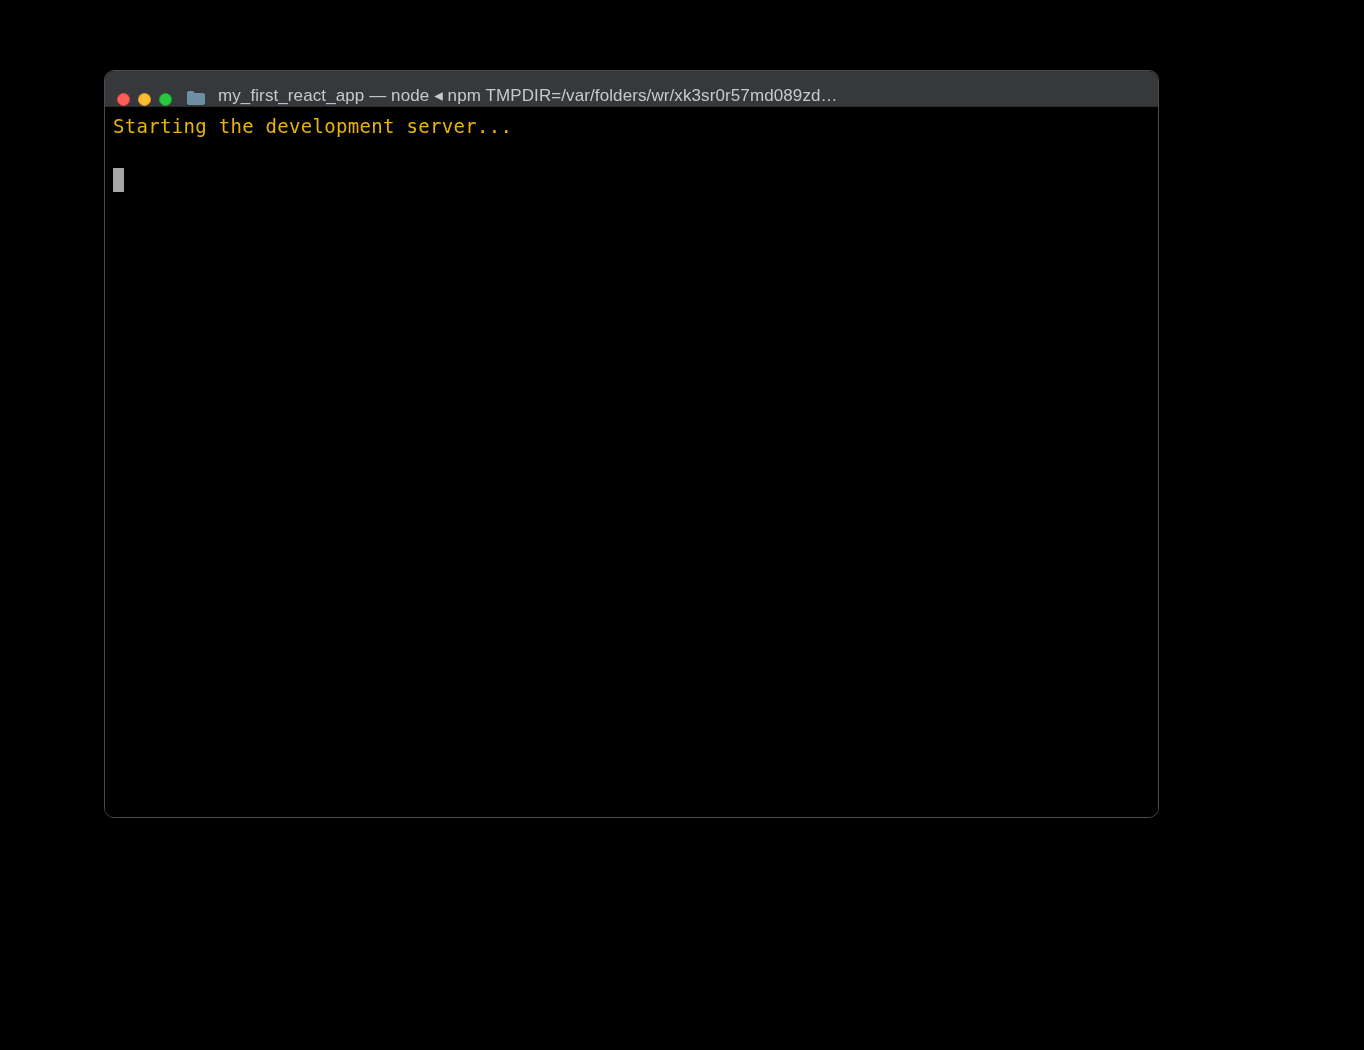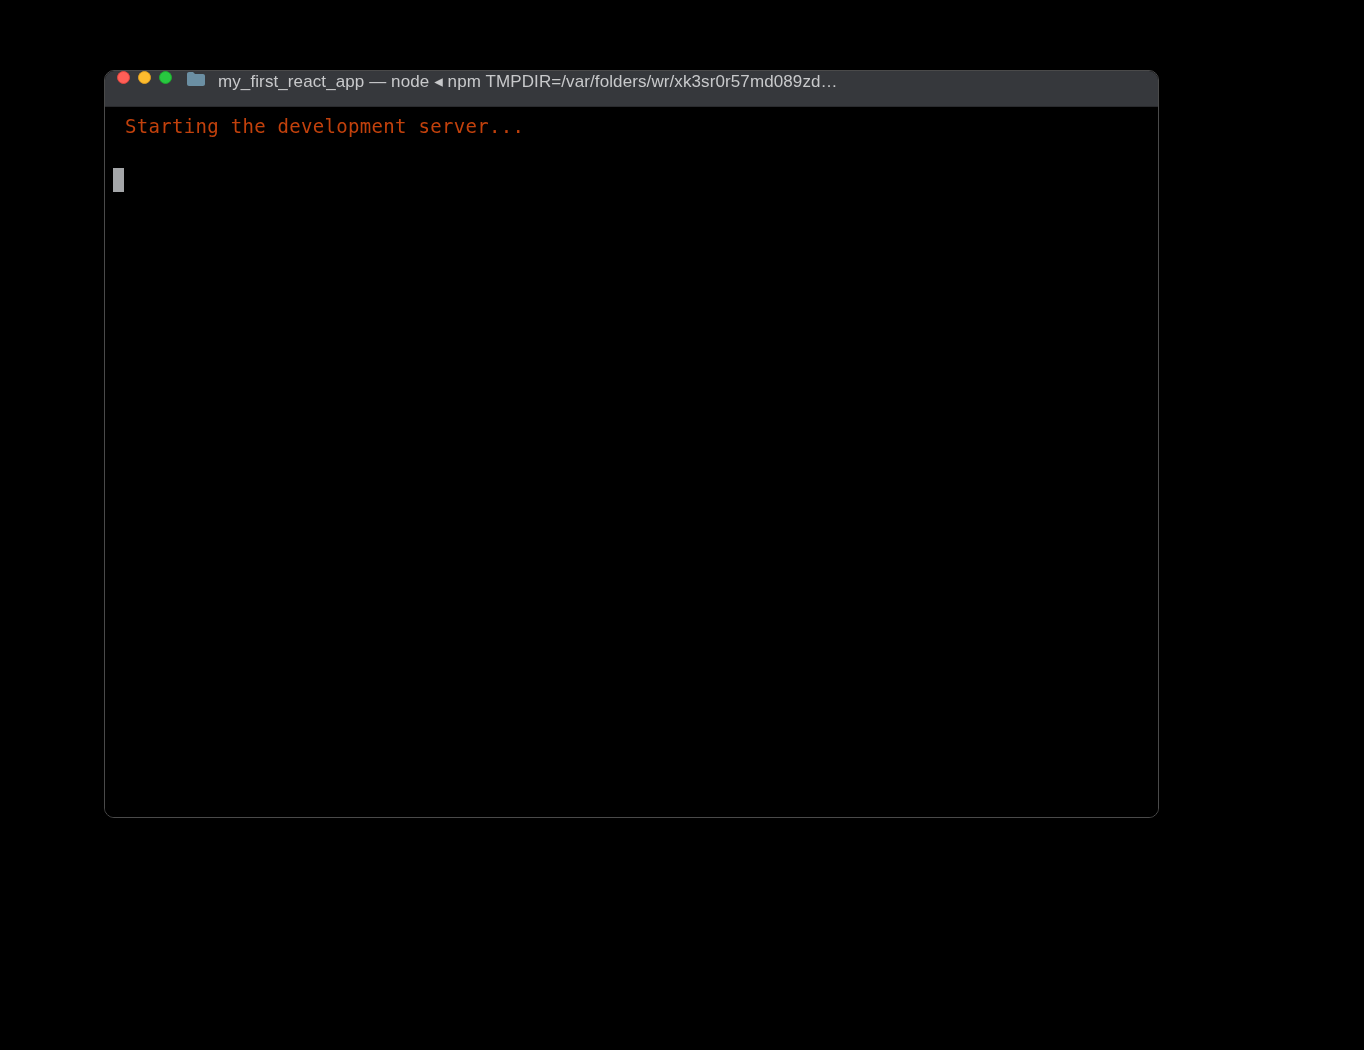--- a/index.html
+++ b/index.html
@@ -29,21 +29,21 @@
       overflow: hidden;
       box-shadow: 0 10px 40px rgba(0,0,0,0.6);
       display: flex;
       flex-direction: column;
     }
 
     .title-bar {
       height: 36px;
       background: #36383c;
       display: flex;
-      align-items: flex-start;
+      align-items: flex-end;
       padding: 0 12px;
       gap: 8px;
       flex-shrink: 0;
       border-bottom: 1px solid #2a2b2e;
     }
 
     .traffic-lights {
       display: flex;
       gap: 8px;
       align-items: center;
@@ -80,24 +80,23 @@
     .terminal-body {
       flex: 1;
       background: #000000;
       padding: 6px 8px;
       font-size: 19px;
       line-height: 1.4;
       overflow: hidden;
     }
 
     .output-line {
-      color: #c2410c;
+      color: #eab308;
       white-space: pre;
       letter-spacing: 0.3px;
-      margin-left: 12px;
     }
 
     .cursor-line {
       margin-top: 28px;
     }
 
     .cursor-block {
       display: inline-block;
       width: 11px;
       height: 24px;

